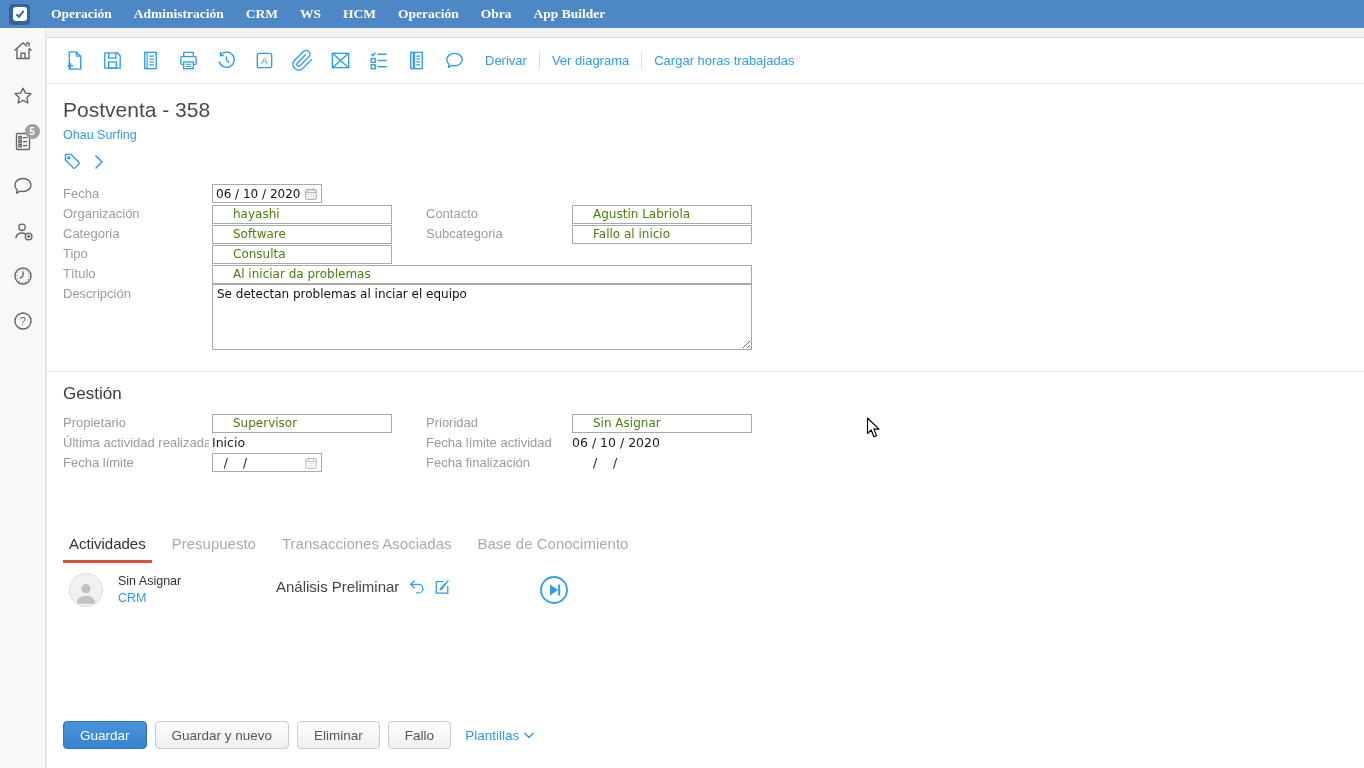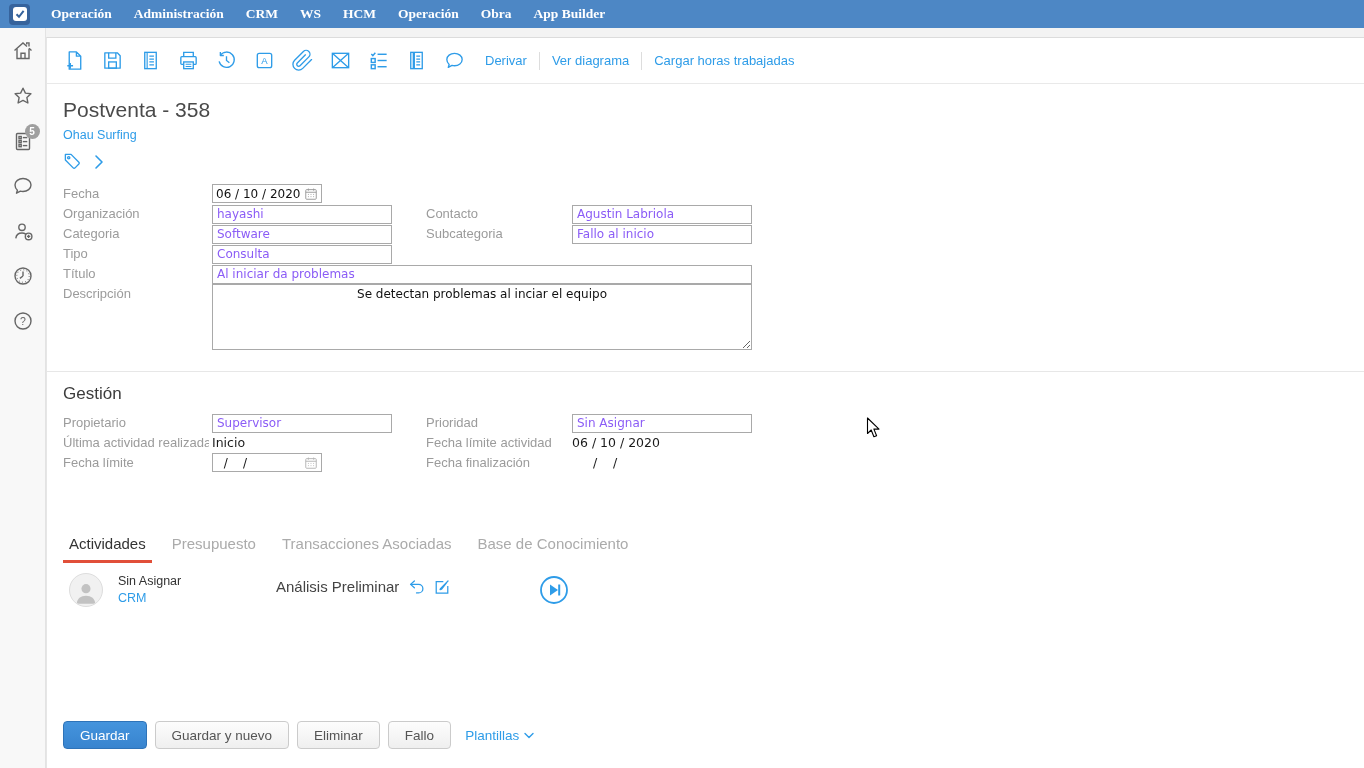--- a/index.html
+++ b/index.html
@@ -77,34 +77,34 @@
   .frow.tall { height:70px; }
   .flabel {
     position:absolute; left:0; top:2px; width:146px; font-size:13px; color:#9b9b9b;
     white-space:nowrap; overflow:hidden;
   }
   .flabel.r { left:363px; }
   .ffield  { position:absolute; left:149px; top:0; }
   .ffield.r { left:509px; }
   .tbox {
     height:19px; border:1px solid #a9a9a9; background:#fff;
-    font-family:"DejaVu Sans", sans-serif; font-size:12px; color:#8b5cf6;
-    padding:0 4px; outline:none;
+    font-family:"DejaVu Sans", sans-serif; font-size:12px; color:#4d7c0f;
+    padding:0 20px; outline:none;
   }
   .tbox.w180 { width:180px; }
   .tbox.w540 { width:540px; }
   .datebox { display:flex; align-items:center; border:1px solid #a9a9a9; height:19px; width:110px; padding:0 3px; }
   .datebox input {
     border:none; outline:none; flex:1; min-width:0;
     font-family:"DejaVu Sans", sans-serif; font-size:12px; color:#111;
   }
   .descbox {
     width:540px; height:66px; border:1px solid #a9a9a9; resize:both;
     font-family:"DejaVu Sans", sans-serif; font-size:12px; color:#111;
-    padding:2px 4px; outline:none;text-align:center;
+    padding:2px 4px; outline:none;
   }
   .ftext { font-size:12.5px; color:#1a1a1a; font-family:"DejaVu Sans", sans-serif; white-space:pre; padding-top:2px; }
 
   .hdivider { position:absolute; left:0; right:0; top:333px; height:1px; background:#e7e7e7; }
   .section-title { position:absolute; left:16px; top:346px; font-size:17px; color:#3c3c3c; }
 
   
   .tabs { position:absolute; left:16px; top:494px; display:flex; }
   .tab {
     font-size:15px; color:#ababab; padding:3px 6px 8px 6px; margin-right:14px;

